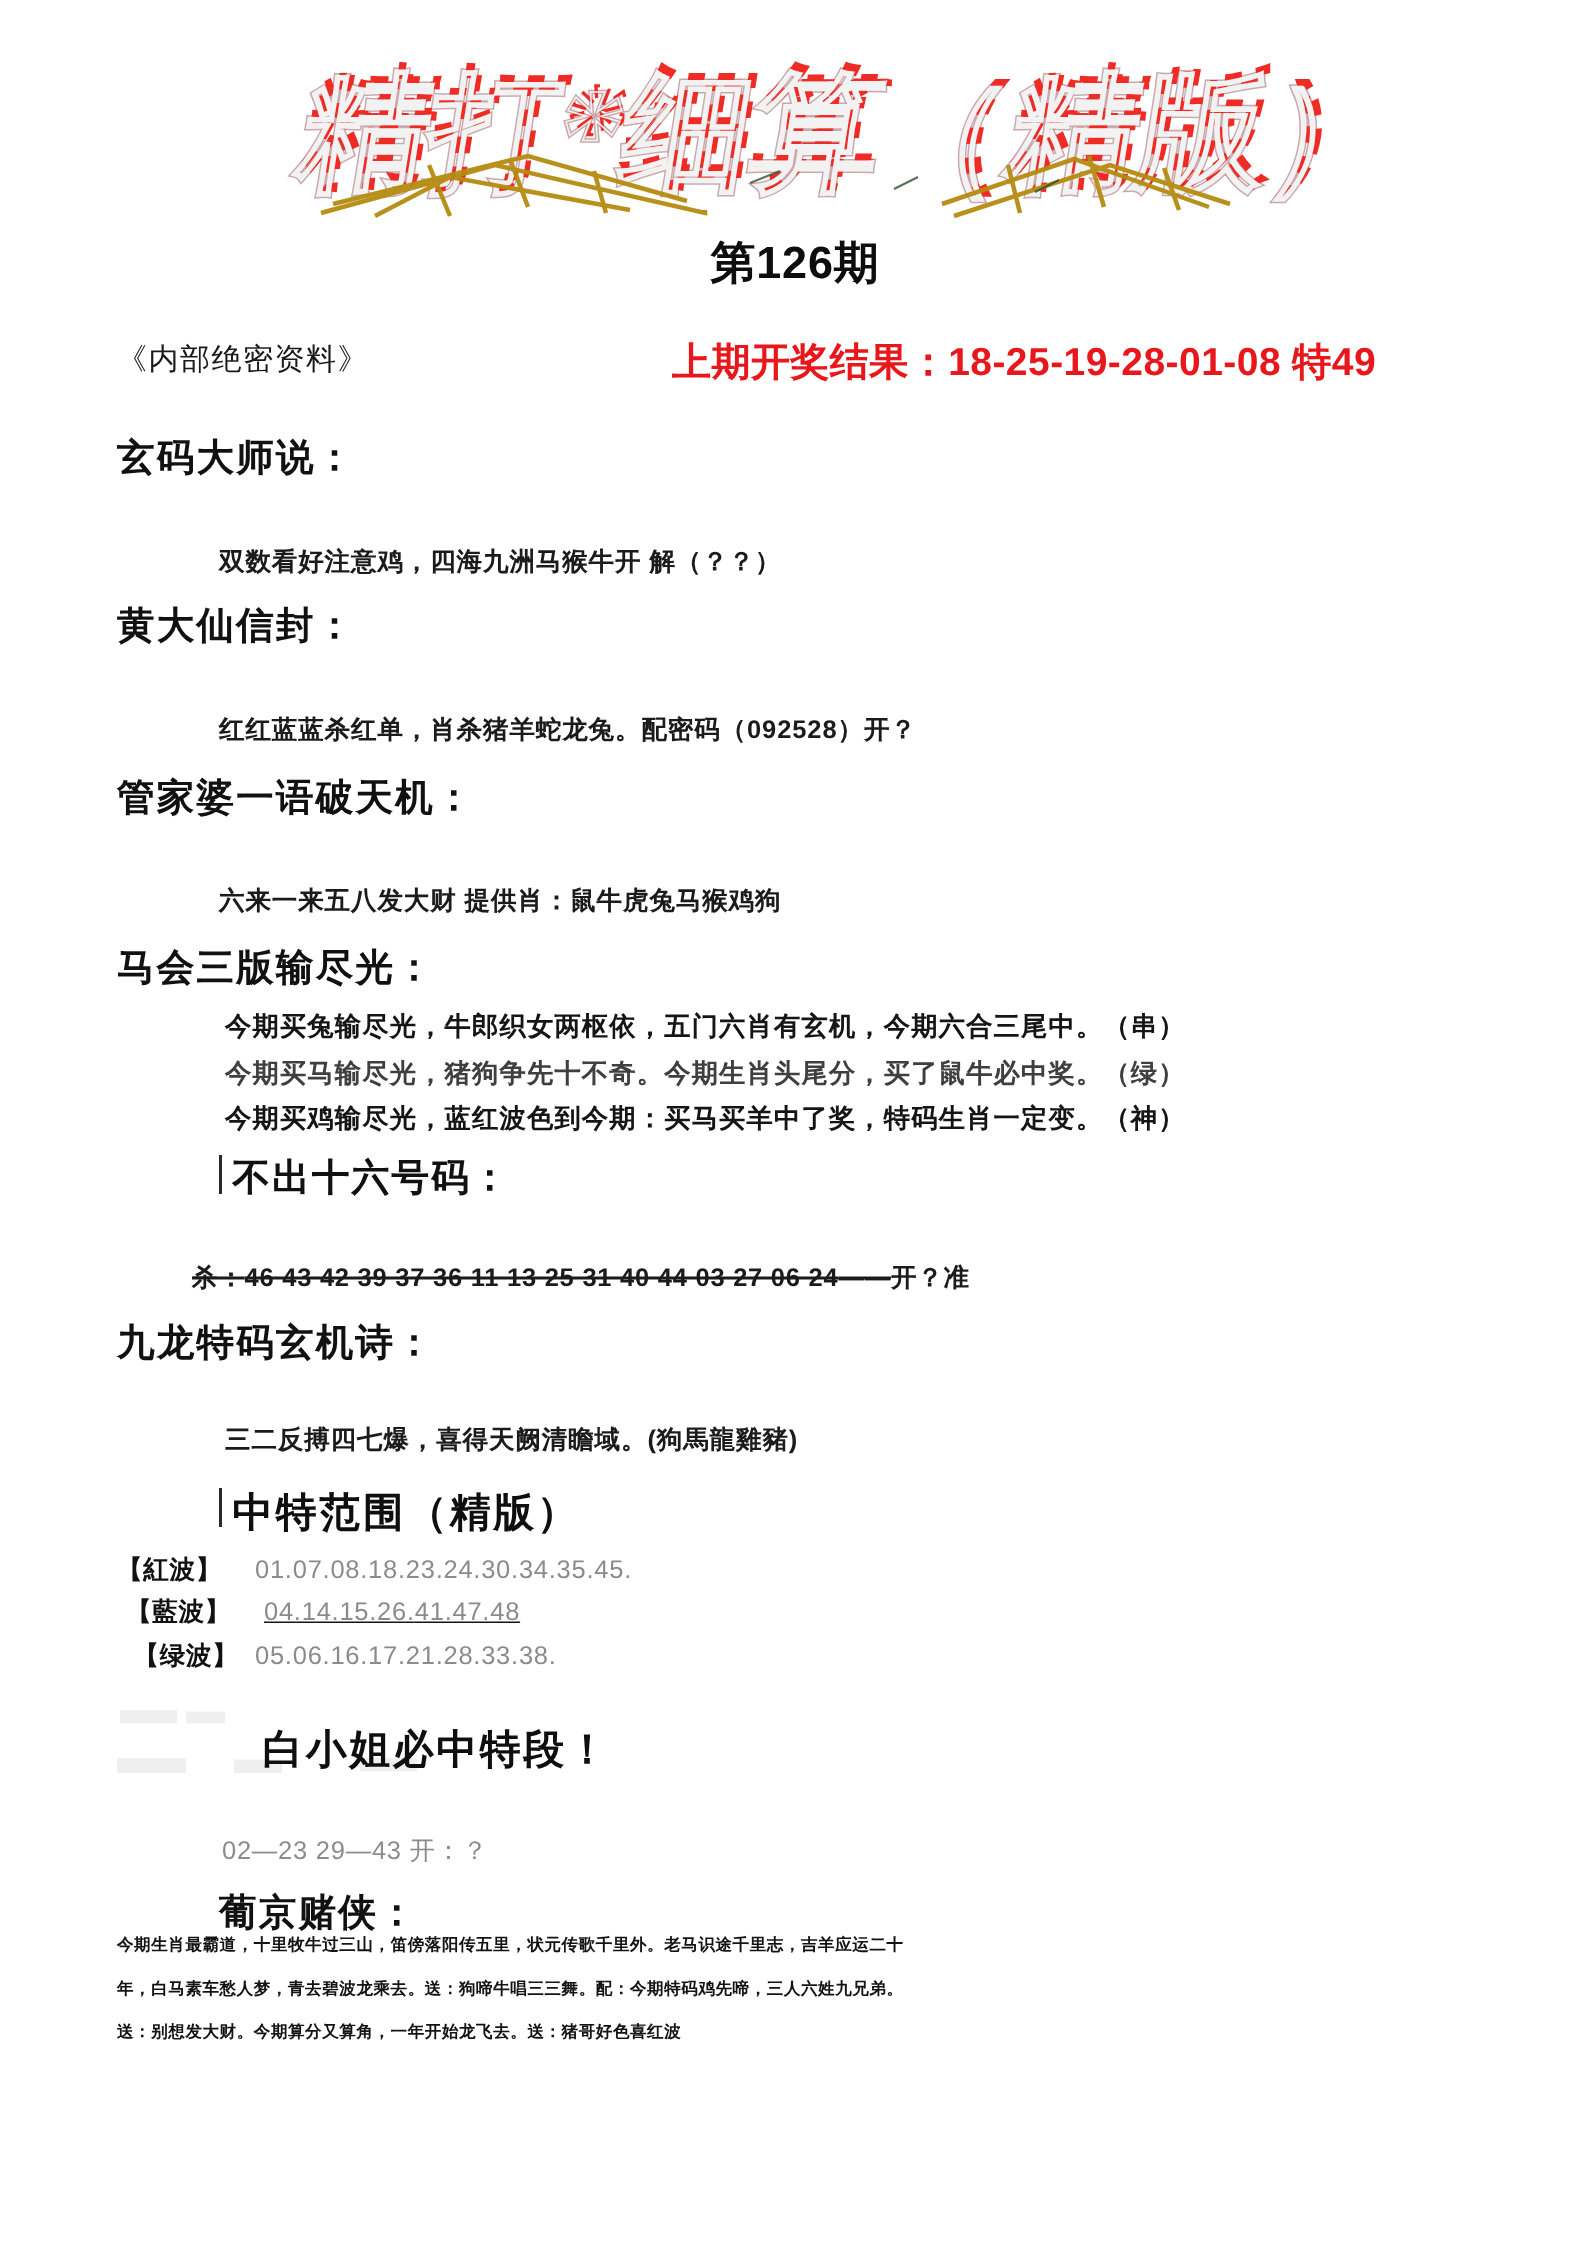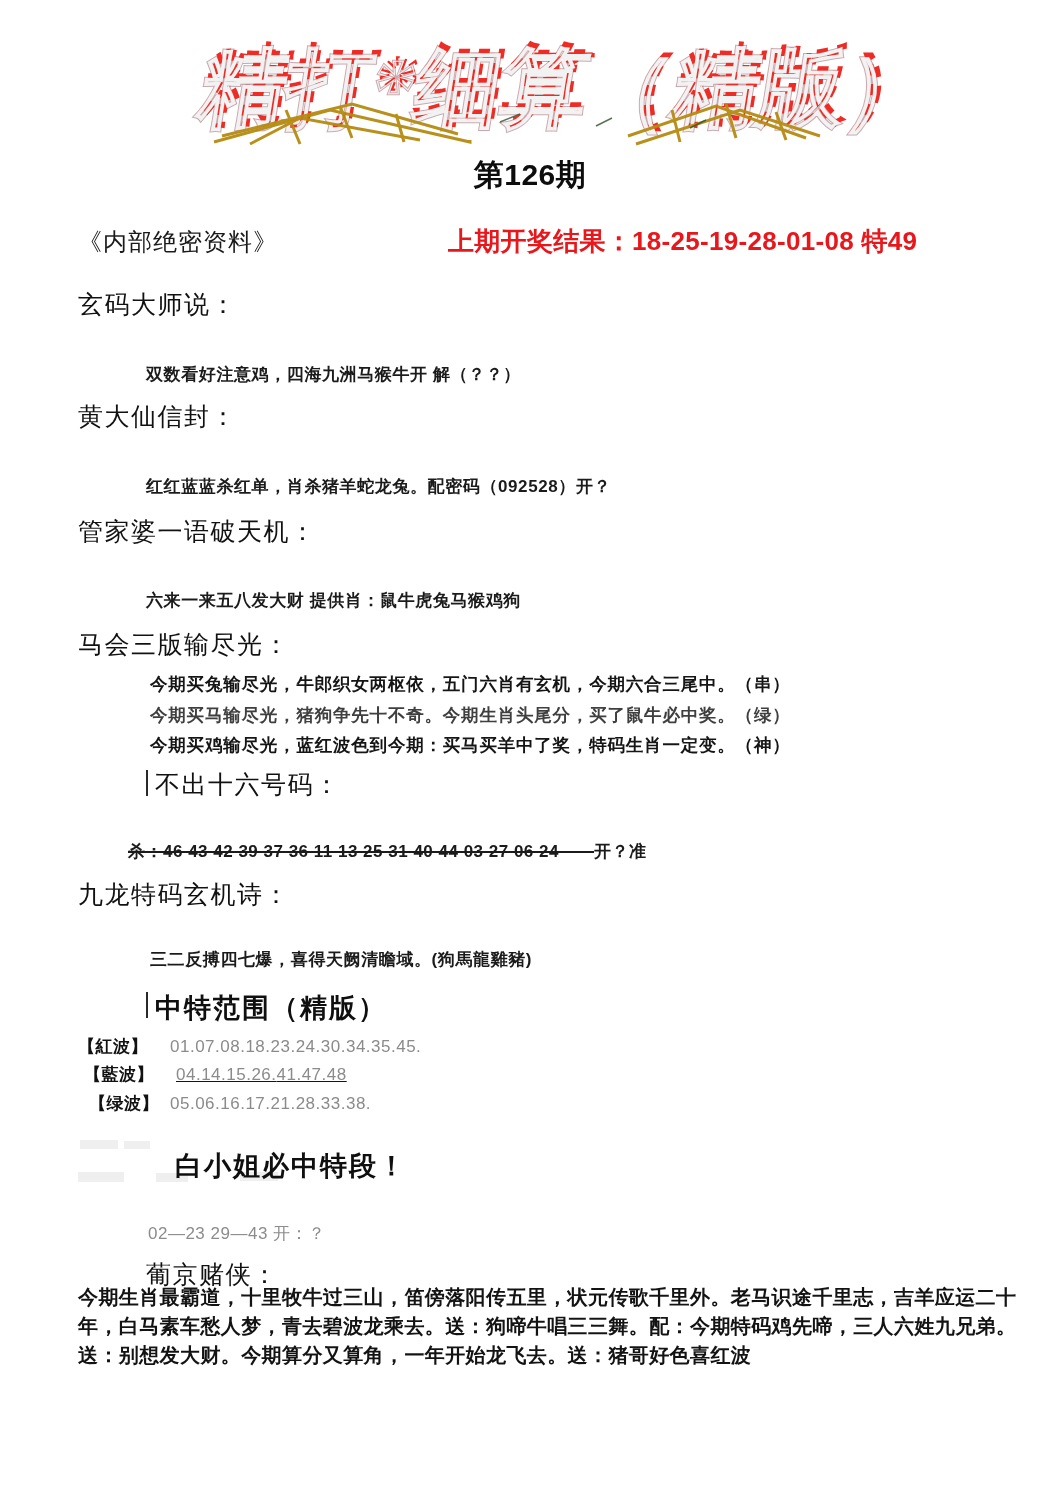--- a/index.html
+++ b/index.html
@@ -48,42 +48,42 @@
     position: absolute;
     left: 0;
     top: 226px;
     width: 1060px;
     height: 42px;
   }
   .secret-label {
     position: absolute;
     left: 78px;
     top: 0;
-    font-size: 24px;
+    font-size: 20px;
     font-family: "Liberation Serif", "DejaVu Serif", serif;
     color: #1a1a1a;
     letter-spacing: 1px;
   }
   .result {
     position: absolute;
     left: 448px;
     top: -2px;
     font-family: "Liberation Sans", "DejaVu Sans", sans-serif;
     font-weight: bold;
     font-size: 26px;
     color: #e8171b;
     white-space: nowrap;
     letter-spacing: 0.3px;
   }
 
   
   .sec-head {
     position: absolute;
     font-family: "Liberation Serif", "DejaVu Serif", serif;
-    font-weight: normal;
+    font-weight: bold;
     font-size: 25px;
     color: #111111;
     letter-spacing: 1.5px;
     white-space: nowrap;
   }
   .sec-body {
     position: absolute;
     font-family: "Liberation Sans", "DejaVu Sans", sans-serif;
     font-weight: bold;
     font-size: 17px;
@@ -159,21 +159,21 @@
   }
 
   
   .para {
     position: absolute;
     left: 78px;
     top: 1283px;
     width: 910px;
     font-family: "Liberation Sans", "DejaVu Sans", sans-serif;
     font-weight: bold;
-    font-size: 20px;
+    font-size: 11px;
     line-height: 29px;
     letter-spacing: 0.4px;
     color: #131313;
   }
   .para div { white-space: nowrap; }
 
   
   .ghost {
     position: absolute;
     background: #e9e9e9;

